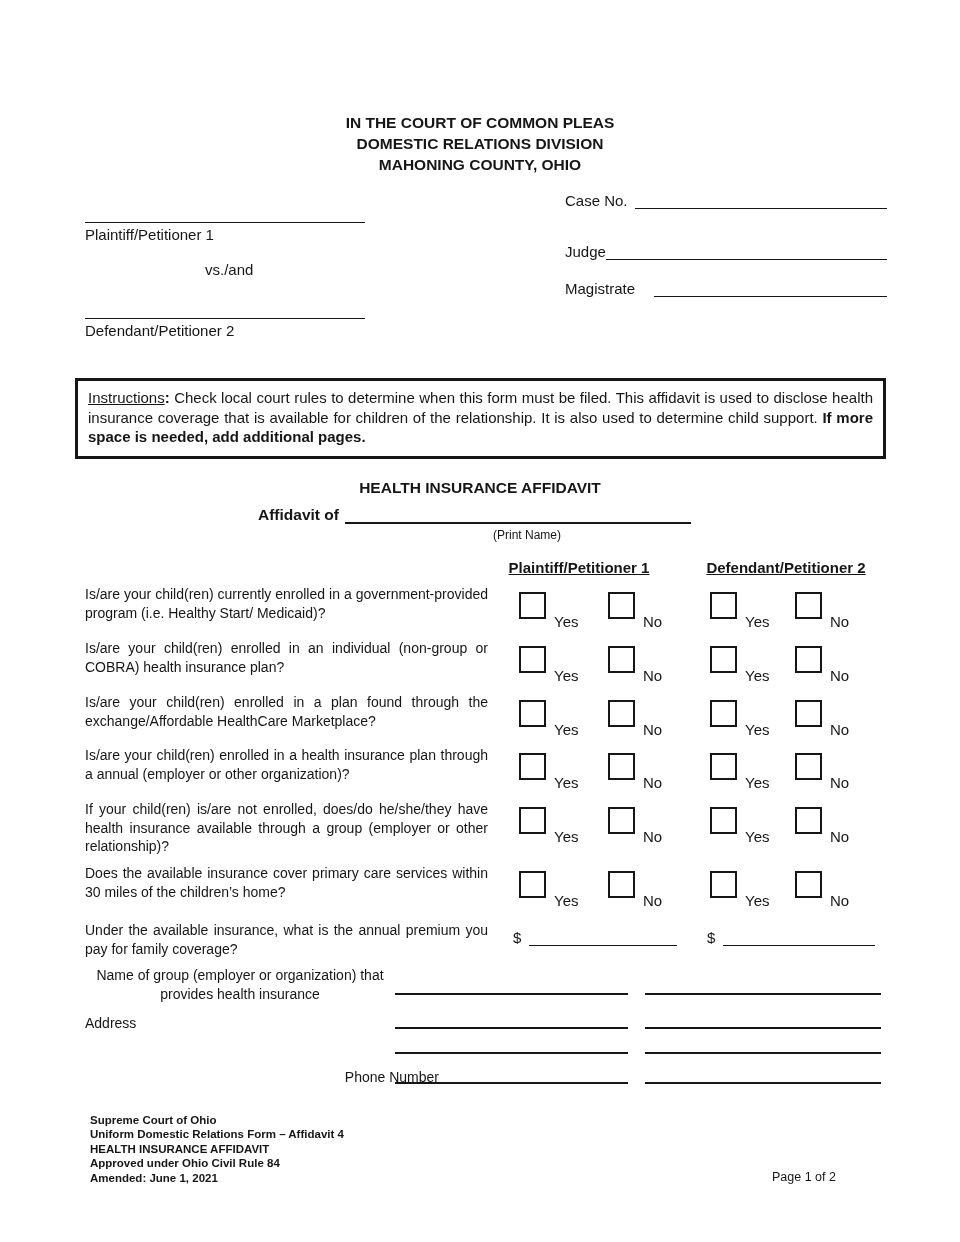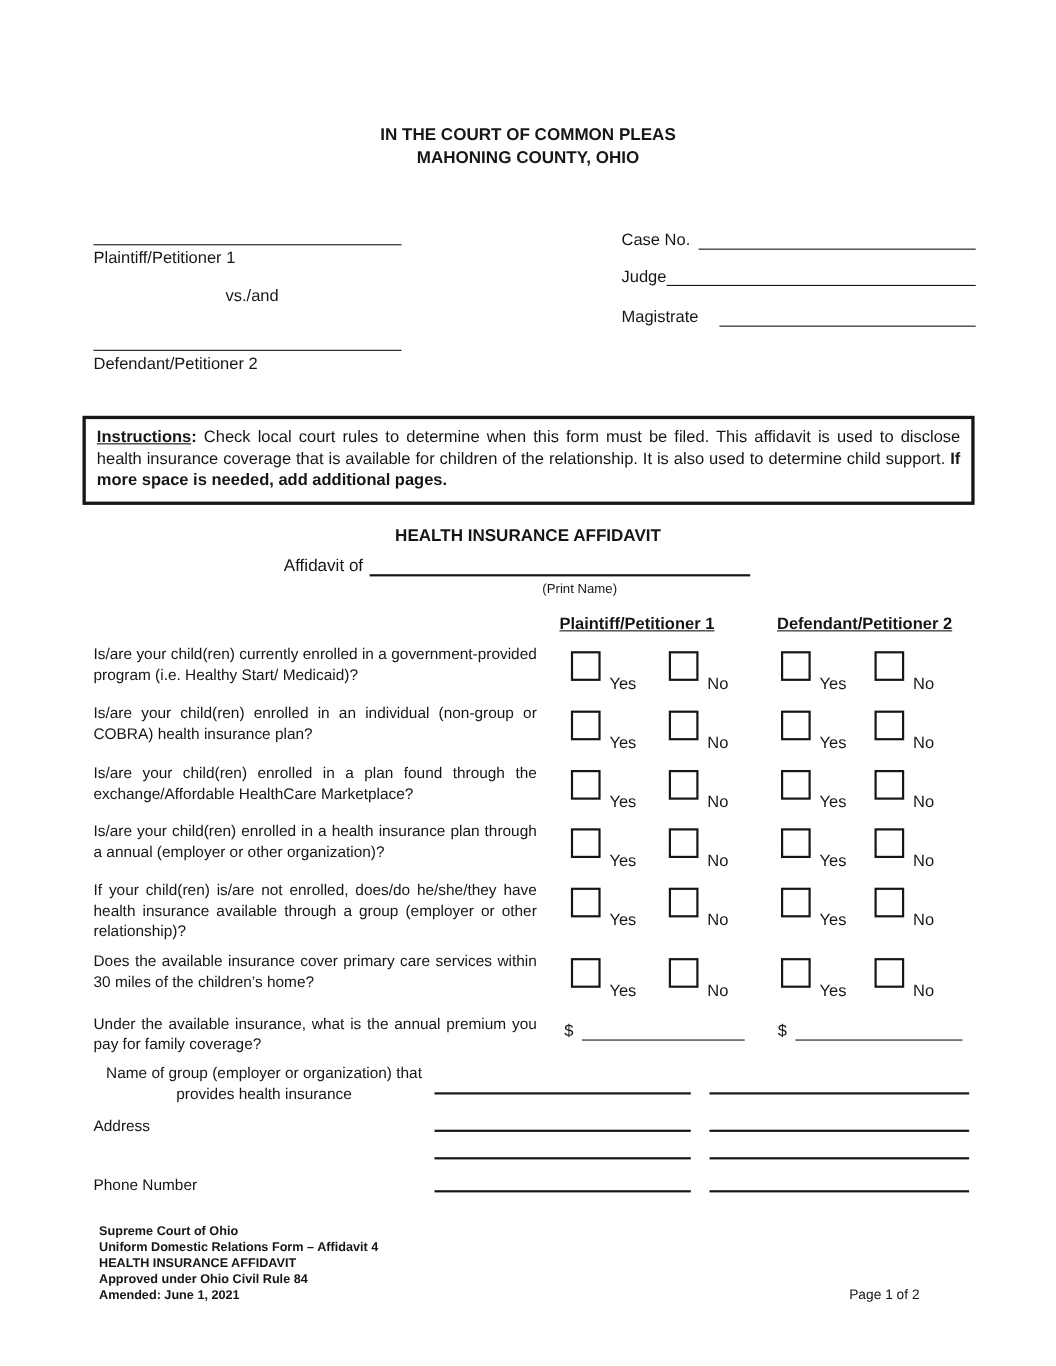--- a/index.html
+++ b/index.html
@@ -17,29 +17,29 @@
   .party-line { position:absolute; border-bottom:1.8px solid #161616; height:0; }
   .lbl { position:absolute; font-size:15px; white-space:nowrap; }
   .case-row { position:absolute; left:565px; width:322px; font-size:15px;
     display:flex; align-items:flex-end; }
   .case-row .blank { flex:1; height:16px; border-bottom:1.8px solid #161616; }
 
   
   .instructions { position:absolute; top:378px; left:75px; width:811px; box-sizing:border-box;
     border:3px solid #161616; padding:7px 10px 9px 10px; font-size:15px; line-height:19.5px;
     text-align:justify; }
-  .instructions .head { font-weight:700; text-decoration:underline;margin-top:36px; }
+  .instructions .head { font-weight:400; text-decoration:underline;margin-top:36px; }
   .instructions .colon { font-weight:700; }
   .instructions .note { font-weight:700; }
 
   
   .form-title { position:absolute; top:479px; left:0; right:0; text-align:center;
     font-weight:700; font-size:15.5px; }
   .affidavit-row { position:absolute; top:505px; left:258px; display:flex; align-items:flex-end;
-    font-weight:400; font-size:15.5px; }
+    font-weight:700; font-size:15.5px; }
   .affidavit-row .blank { width:346px; height:17px; border-bottom:2px solid #161616; margin-left:6px; }
   .print-name { position:absolute; top:528px; left:352px; width:350px; text-align:center;
     font-size:12px; }
 
   
   .colhead { position:absolute; top:559px; font-weight:700; font-size:15px;
     text-decoration:underline; text-align:center; white-space:nowrap; }
   .colhead.c-p { left:500px; width:158px; }
   .colhead.c-d { left:696px; width:180px; }
 
@@ -73,30 +73,31 @@
     line-height:14.4px; }
   .page-num { position:absolute; left:772px; top:1170px; font-size:12.5px; }
 </style>
 </head>
 <body>
 
 <div class="page">
 
   <div class="court-header">
     <div>IN THE COURT OF COMMON PLEAS</div>
+    <div>DOMESTIC RELATIONS DIVISION</div>
     <div>MAHONING COUNTY, OHIO</div>
   </div>
 
   <div class="party-line" style="left:85px; top:222px; width:280px;"></div>
   <div class="lbl" style="left:85px; top:226px;">Plaintiff/Petitioner 1</div>
   <div class="lbl" style="left:205px; top:261px;">vs./and</div>
   <div class="party-line" style="left:85px; top:318px; width:280px;"></div>
   <div class="lbl" style="left:85px; top:322px;">Defendant/Petitioner 2</div>
 
-  <div class="case-row" style="top:210px;">
+  <div class="case-row" style="top:192px;">
     <span>Case No.</span>
     <span class="blank" style="margin-left:7px;"></span>
   </div>
   <div class="case-row" style="top:243px;">
     <span>Judge</span>
     <span class="blank"></span>
   </div>
   <div class="case-row" style="top:280px;gap:12px;">
     <span>Magistrate</span>
     <span class="blank" style="margin-left:7px;"></span>
@@ -211,21 +212,21 @@
     <span class="wline colA" style="top:13px;"></span>
     <span class="wline colB" style="top:13px;"></span>
   </div>
 
   <div class="qrow r-addr2">
     <span class="wline colA" style="top:3px;"></span>
     <span class="wline colB" style="top:3px;"></span>
   </div>
 
   <div class="qrow r-phone">
-    <div class="qtext" style="width:310px; text-align:left;">Phone Number</div>
+    <div class="qtext" style="width:310px; text-align:right;margin-left:44px;">Phone Number</div>
     <span class="wline colA" style="top:14px;"></span>
     <span class="wline colB" style="top:14px;"></span>
   </div>
 
   <div class="footer">
     <div>Supreme Court of Ohio</div>
     <div>Uniform Domestic Relations Form – Affidavit 4</div>
     <div>HEALTH INSURANCE AFFIDAVIT</div>
     <div>Approved under Ohio Civil Rule 84</div>
     <div>Amended: June 1, 2021</div>

